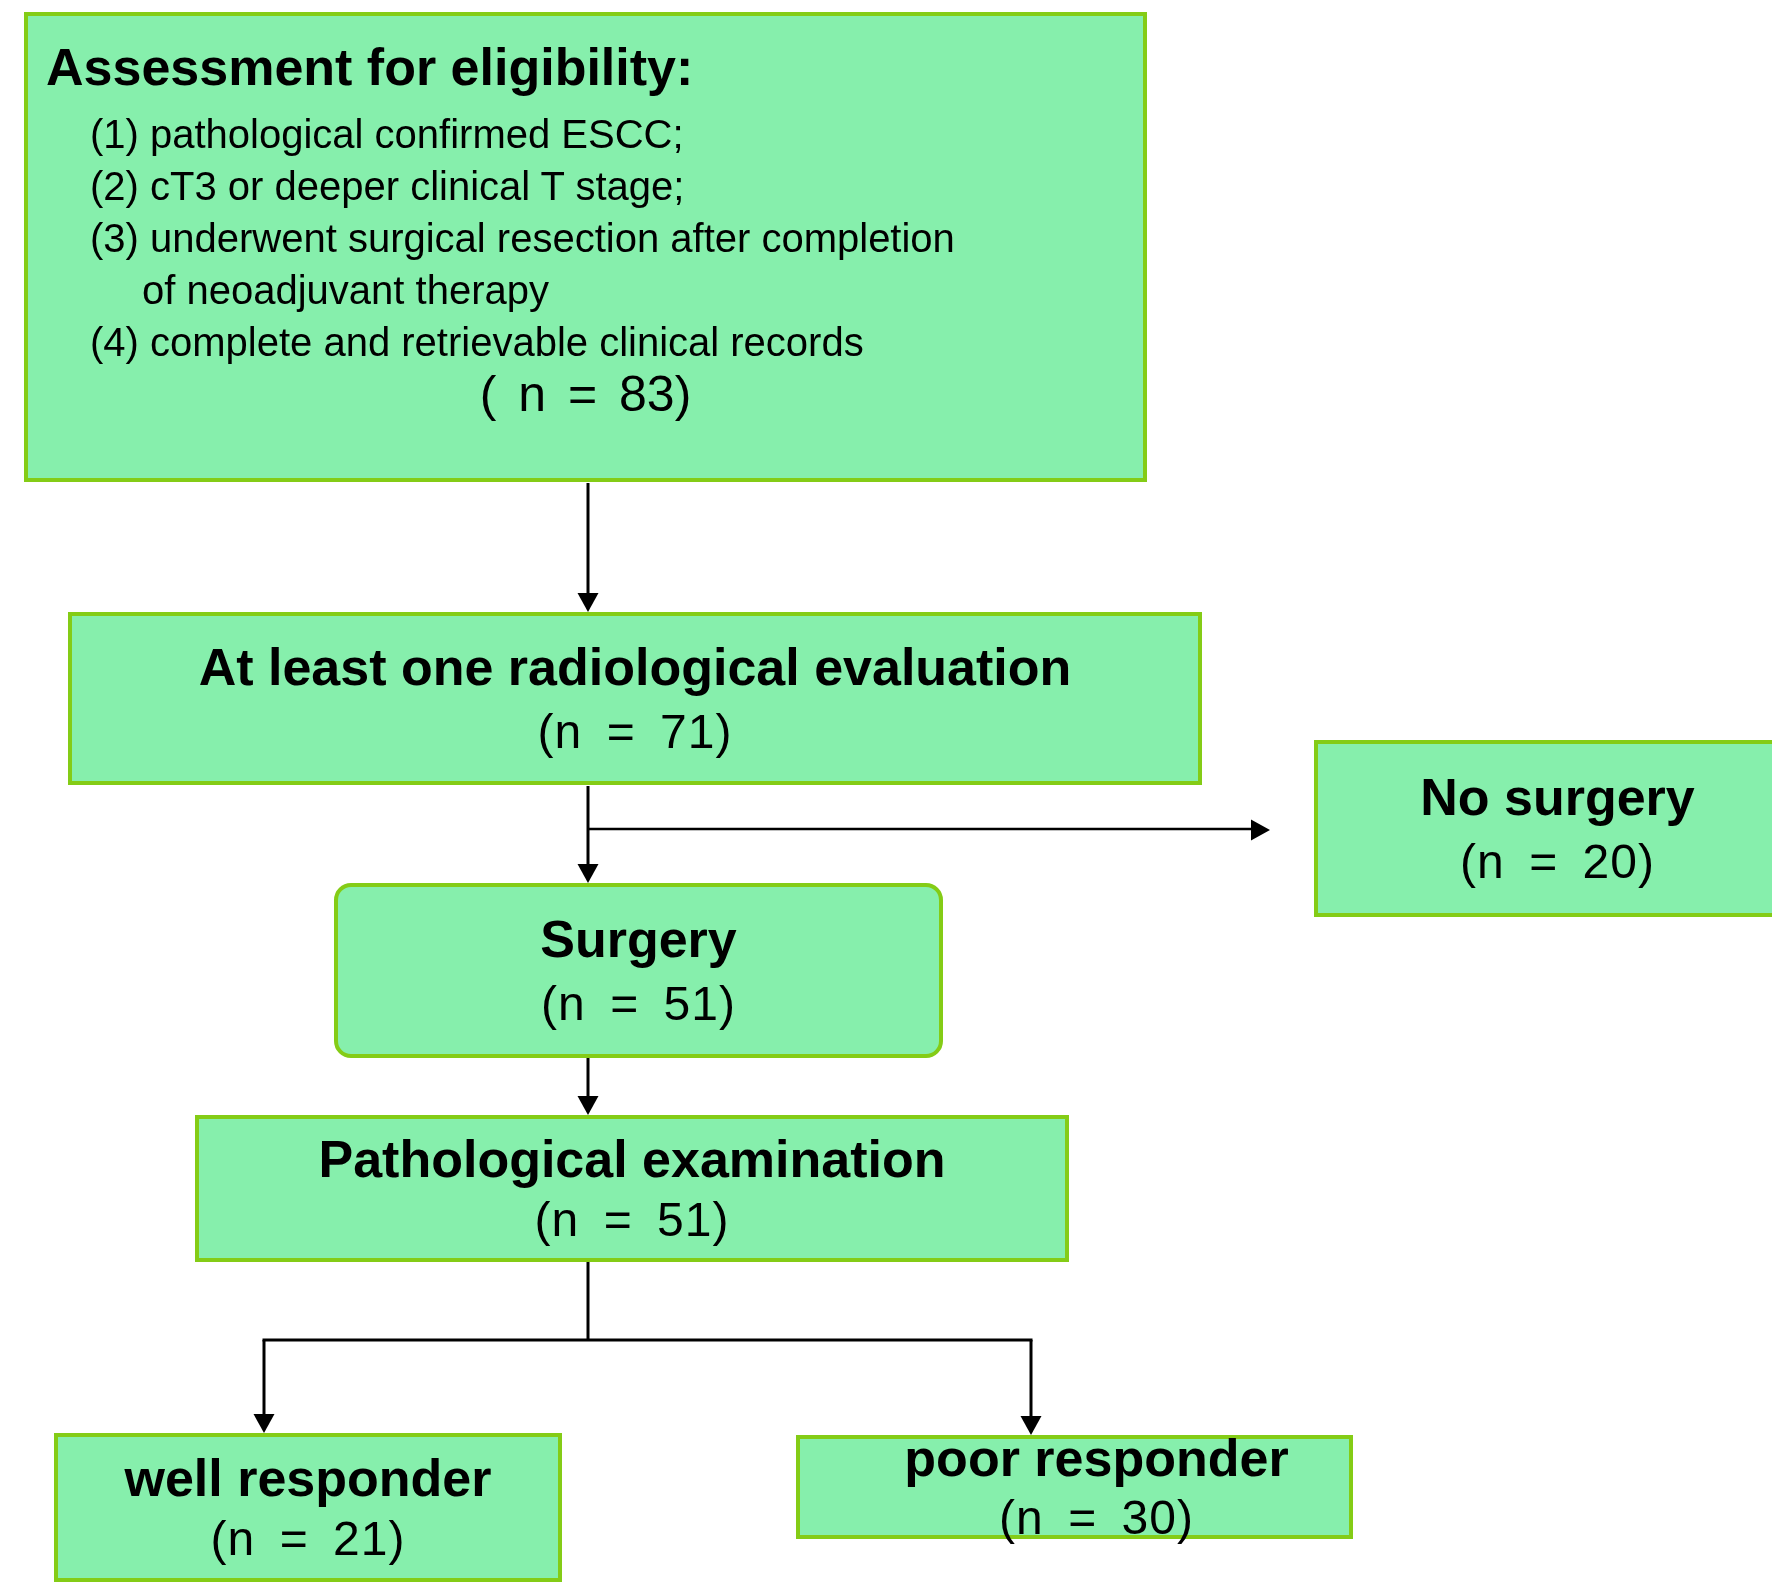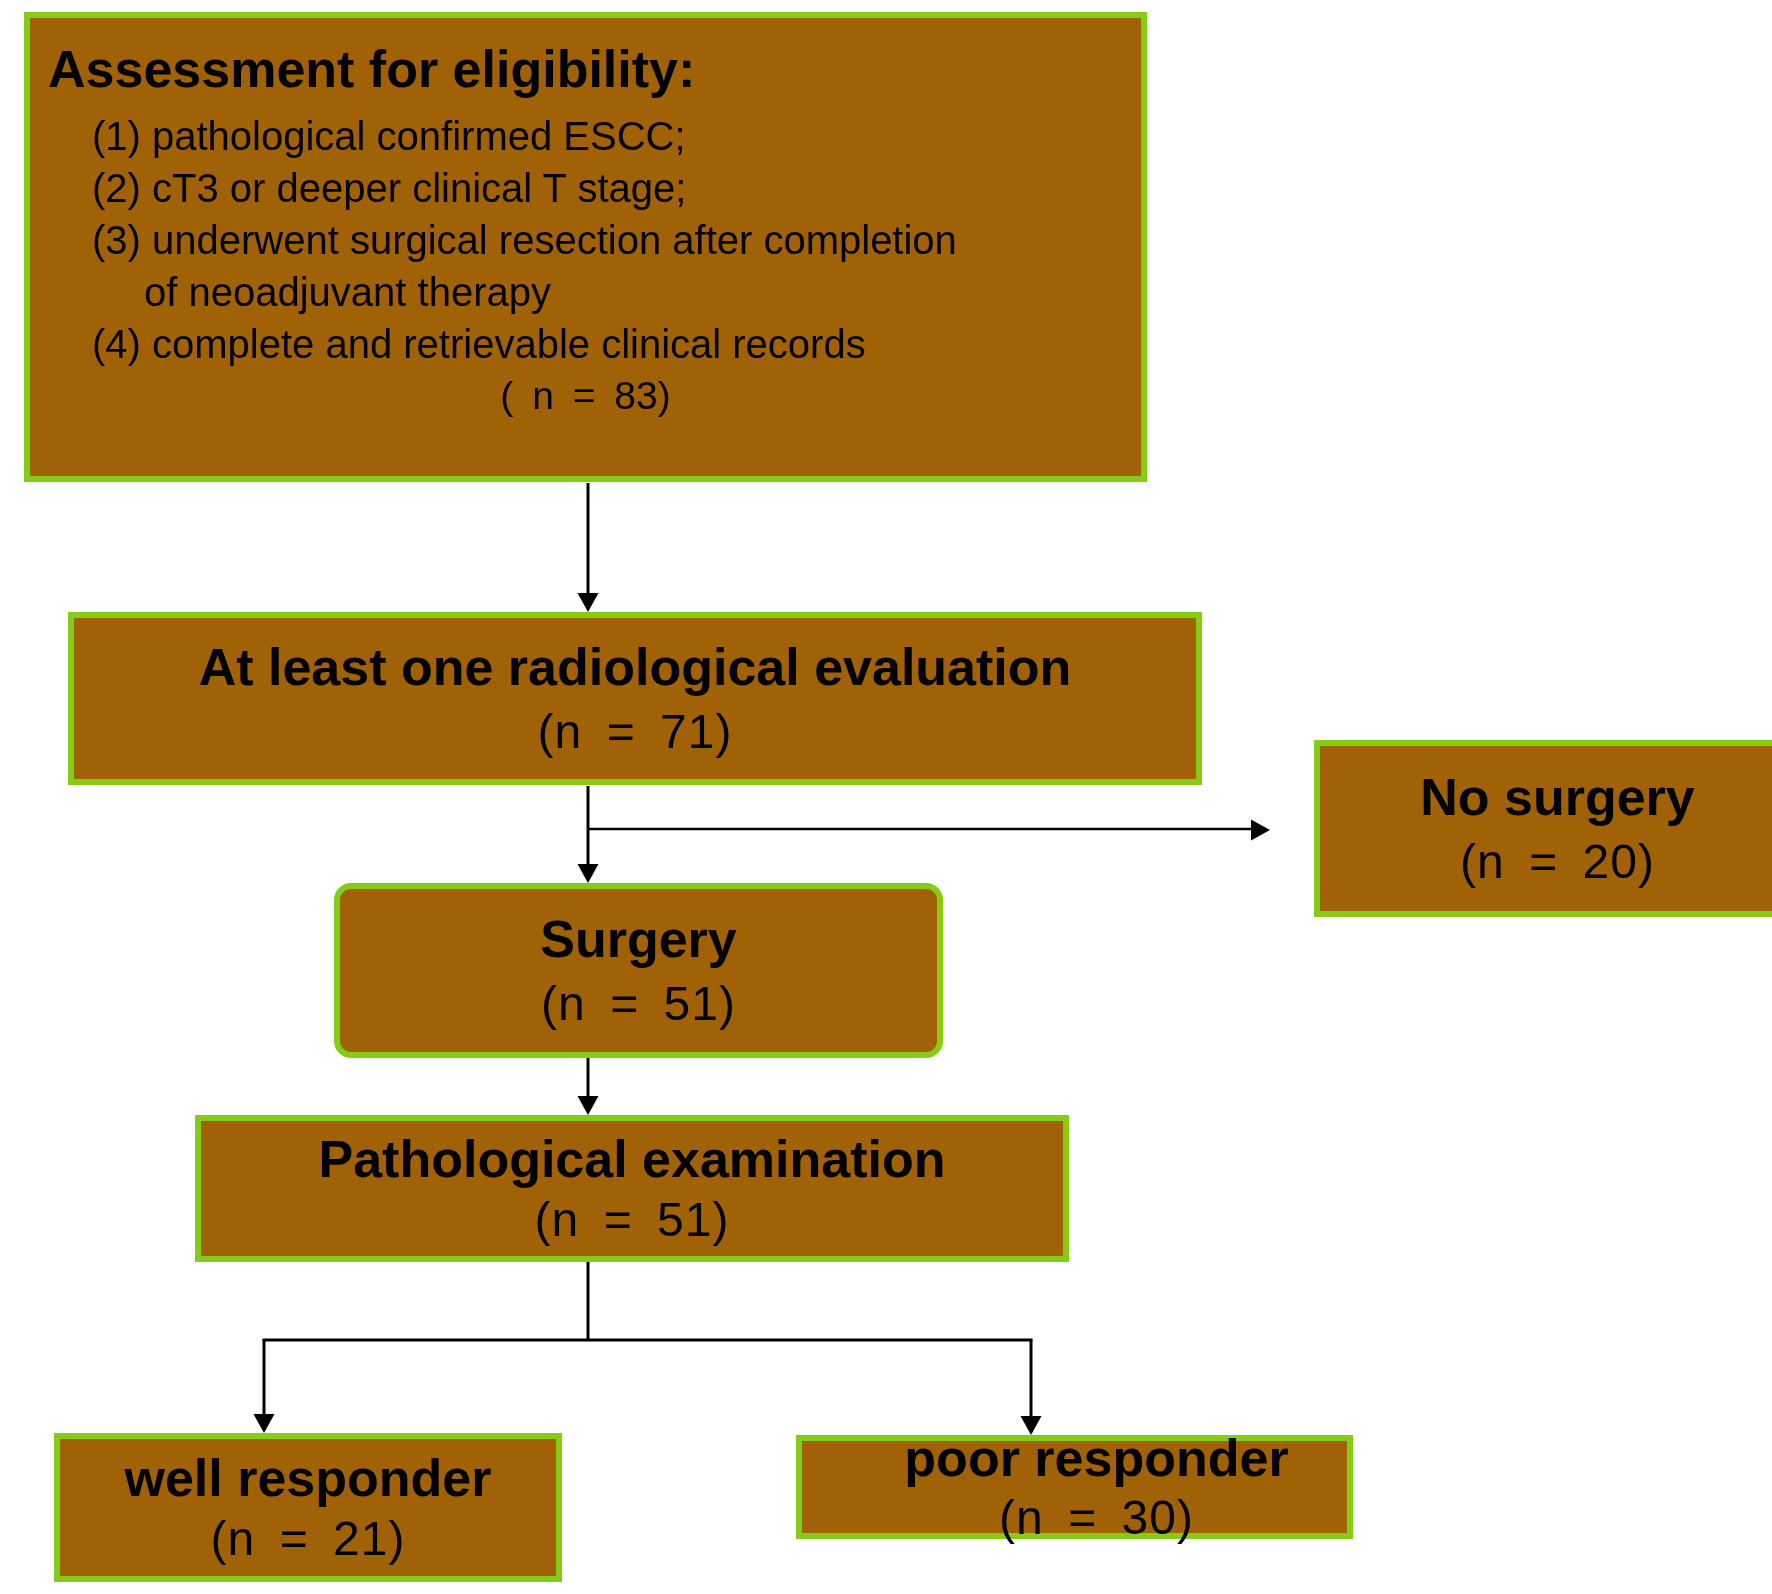--- a/index.html
+++ b/index.html
@@ -19,22 +19,22 @@
   .connectors {
     position: absolute;
     left: 0;
     top: 0;
     width: 1772px;
     height: 1594px;
   }
   .box {
     position: absolute;
     box-sizing: border-box;
-    border: 6px solid #84cc16;
-    background: #a16207;
+    border: 4px solid #84cc16;
+    background: #86efac;
   }
   .box.center {
     display: flex;
     flex-direction: column;
     align-items: center;
     justify-content: center;
     text-align: center;
     margin-left: 44px;
   }
   .box-title {
@@ -70,21 +70,21 @@
   .elig-line {
     font-size: 40px;
     line-height: 52px;
     white-space: nowrap;
     margin-left: 44px;
   }
   .elig-line.cont {
     padding-left: 52px;
   }
   .elig-n {
-    font-size: 39px;
+    font-size: 50px;
     line-height: 52px;
     text-align: center;
     word-spacing: 8px;
   }
   
   #box-radiological   { left: 24px;   top: 612px;  width: 1134px; height: 173px; }
   #box-nosurgery      { left: 1270px; top: 740px;  width: 487px;  height: 177px; }
   #box-surgery        { left: 290px;  top: 883px;  width: 609px;  height: 175px; border-radius: 17px; }
   #box-pathological   { left: 151px;  top: 1115px; width: 874px;  height: 147px; }
   #box-pathological .box-n { margin-top: 2px; }

